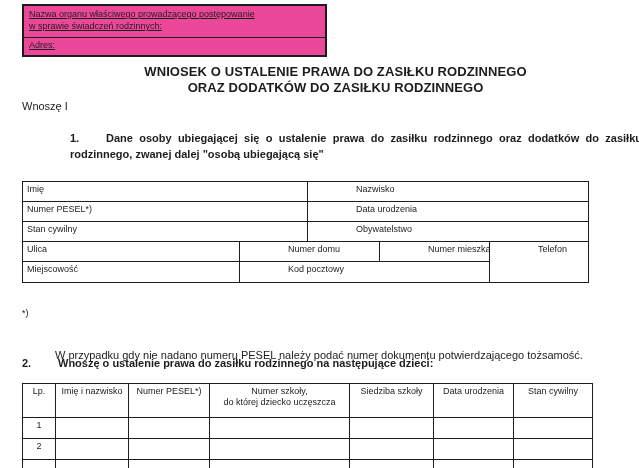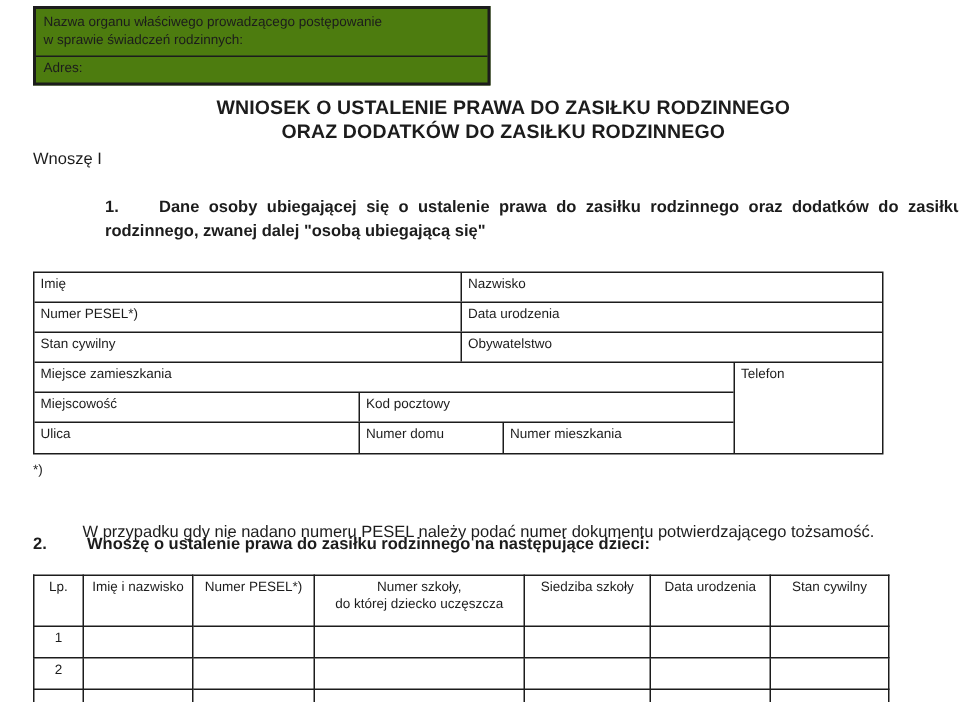--- a/index.html
+++ b/index.html
@@ -13,21 +13,22 @@
     font-family: "Liberation Sans", "DejaVu Sans", sans-serif;
     color: #1c1c1c;
   }
 
   
   .header-box {
     position: absolute;
     left: 22px; top: 4px;
     width: 301px;
     border: 2px solid #1c1c1c;
-    background: #4d7c0f;
+    background: #ec4899;
+    text-decoration: underline;
   }
   .hb-name {
     padding: 2px 5px 4px 5px;
     font-size: 9px;
     line-height: 12px;
     border-bottom: 1px solid #1c1c1c;
     min-height: 25px;
   }
   .hb-addr {
     padding: 2px 5px;
@@ -75,21 +76,21 @@
   
   .t1 {
     position: absolute;
     left: 22px; top: 181px;
     width: 567px;
     border: 1px solid #1c1c1c;
     font-size: 9px;
     background: #ffffff;
     box-sizing: border-box;
   }
-  .t1 * { box-sizing: border-box; }
+  .t1 * { box-sizing: border-box; gap: 44px; }
   .t1-row { display: flex; height: 20px; border-bottom: 1px solid #1c1c1c; }
   .t1 .cell { padding: 2px 4px 0 4px; overflow: hidden; white-space: nowrap; }
   .t1 .brd-r { border-right: 1px solid #1c1c1c; }
   .t1 .w-half { width: 285px; }
   .t1 .grow { flex: 1; }
   .t1-bottom { display: flex; }
   .t1-bottom-left { width: 467px; border-right: 1px solid #1c1c1c; }
   .t1-bottom-left .t1-row:last-child { border-bottom: none; }
   .t1 .w-city { width: 217px; }
   .t1 .w-house { width: 96px; }
@@ -165,30 +166,27 @@
       <div class="cell brd-r w-half"><span>Numer PESEL*)</span></div>
       <div class="cell grow"><span>Data urodzenia</span></div>
     </div>
     <div class="t1-row">
       <div class="cell brd-r w-half"><span>Stan cywilny</span></div>
       <div class="cell grow"><span>Obywatelstwo</span></div>
     </div>
     <div class="t1-bottom">
       <div class="t1-bottom-left">
         <div class="t1-row">
-          <div class="cell grow"><span>Miejsce zamieszkania</span></div>
+          <div class="cell brd-r w-city"><span>Ulica</span></div>
+          <div class="cell brd-r w-house"><span>Numer domu</span></div>
+          <div class="cell grow"><span>Numer mieszkania</span></div>
         </div>
         <div class="t1-row">
           <div class="cell brd-r w-city"><span>Miejscowość</span></div>
           <div class="cell grow"><span>Kod pocztowy</span></div>
-        </div>
-        <div class="t1-row">
-          <div class="cell brd-r w-city"><span>Ulica</span></div>
-          <div class="cell brd-r w-house"><span>Numer domu</span></div>
-          <div class="cell grow"><span>Numer mieszkania</span></div>
         </div>
       </div>
       <div class="t1-phone"><span>Telefon</span></div>
     </div>
   </div>
 
   <div class="footnote">
     <div class="fn-marker">*)</div>
     <div class="fn-text">W przypadku gdy nie nadano numeru PESEL należy podać numer dokumentu potwierdzającego tożsamość.</div>
   </div>

